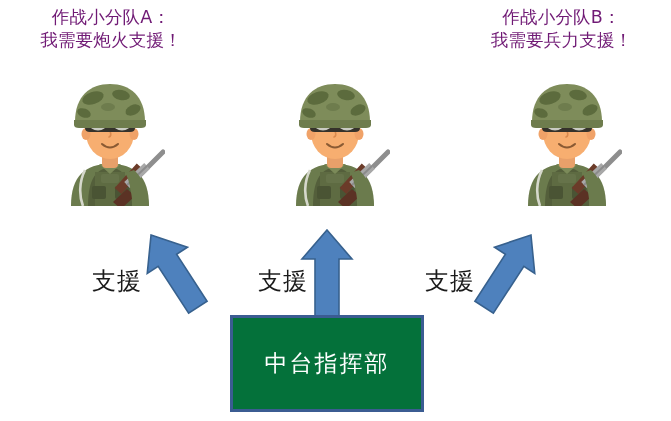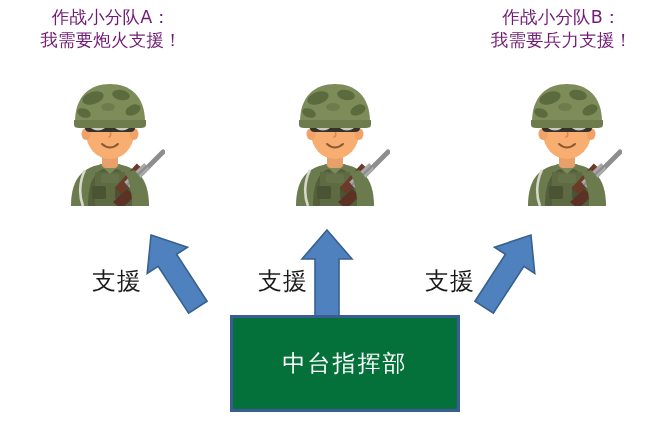--- a/index.html
+++ b/index.html
@@ -52,21 +52,21 @@
     color: #1a1a1a;
     white-space: nowrap;
     letter-spacing: 1px;
   }
 
   
   #command-box {
     position: absolute;
     left: 230px;
     top: 315px;
-    width: 230px;
+    width: 194px;
     height: 97px;
     background: #04713A;
     border: 3px solid #3B5C92;
     box-sizing: border-box;
     display: flex;
     align-items: center;
     justify-content: center;
   }
   #command-box .box-label {
     color: #ffffff;

